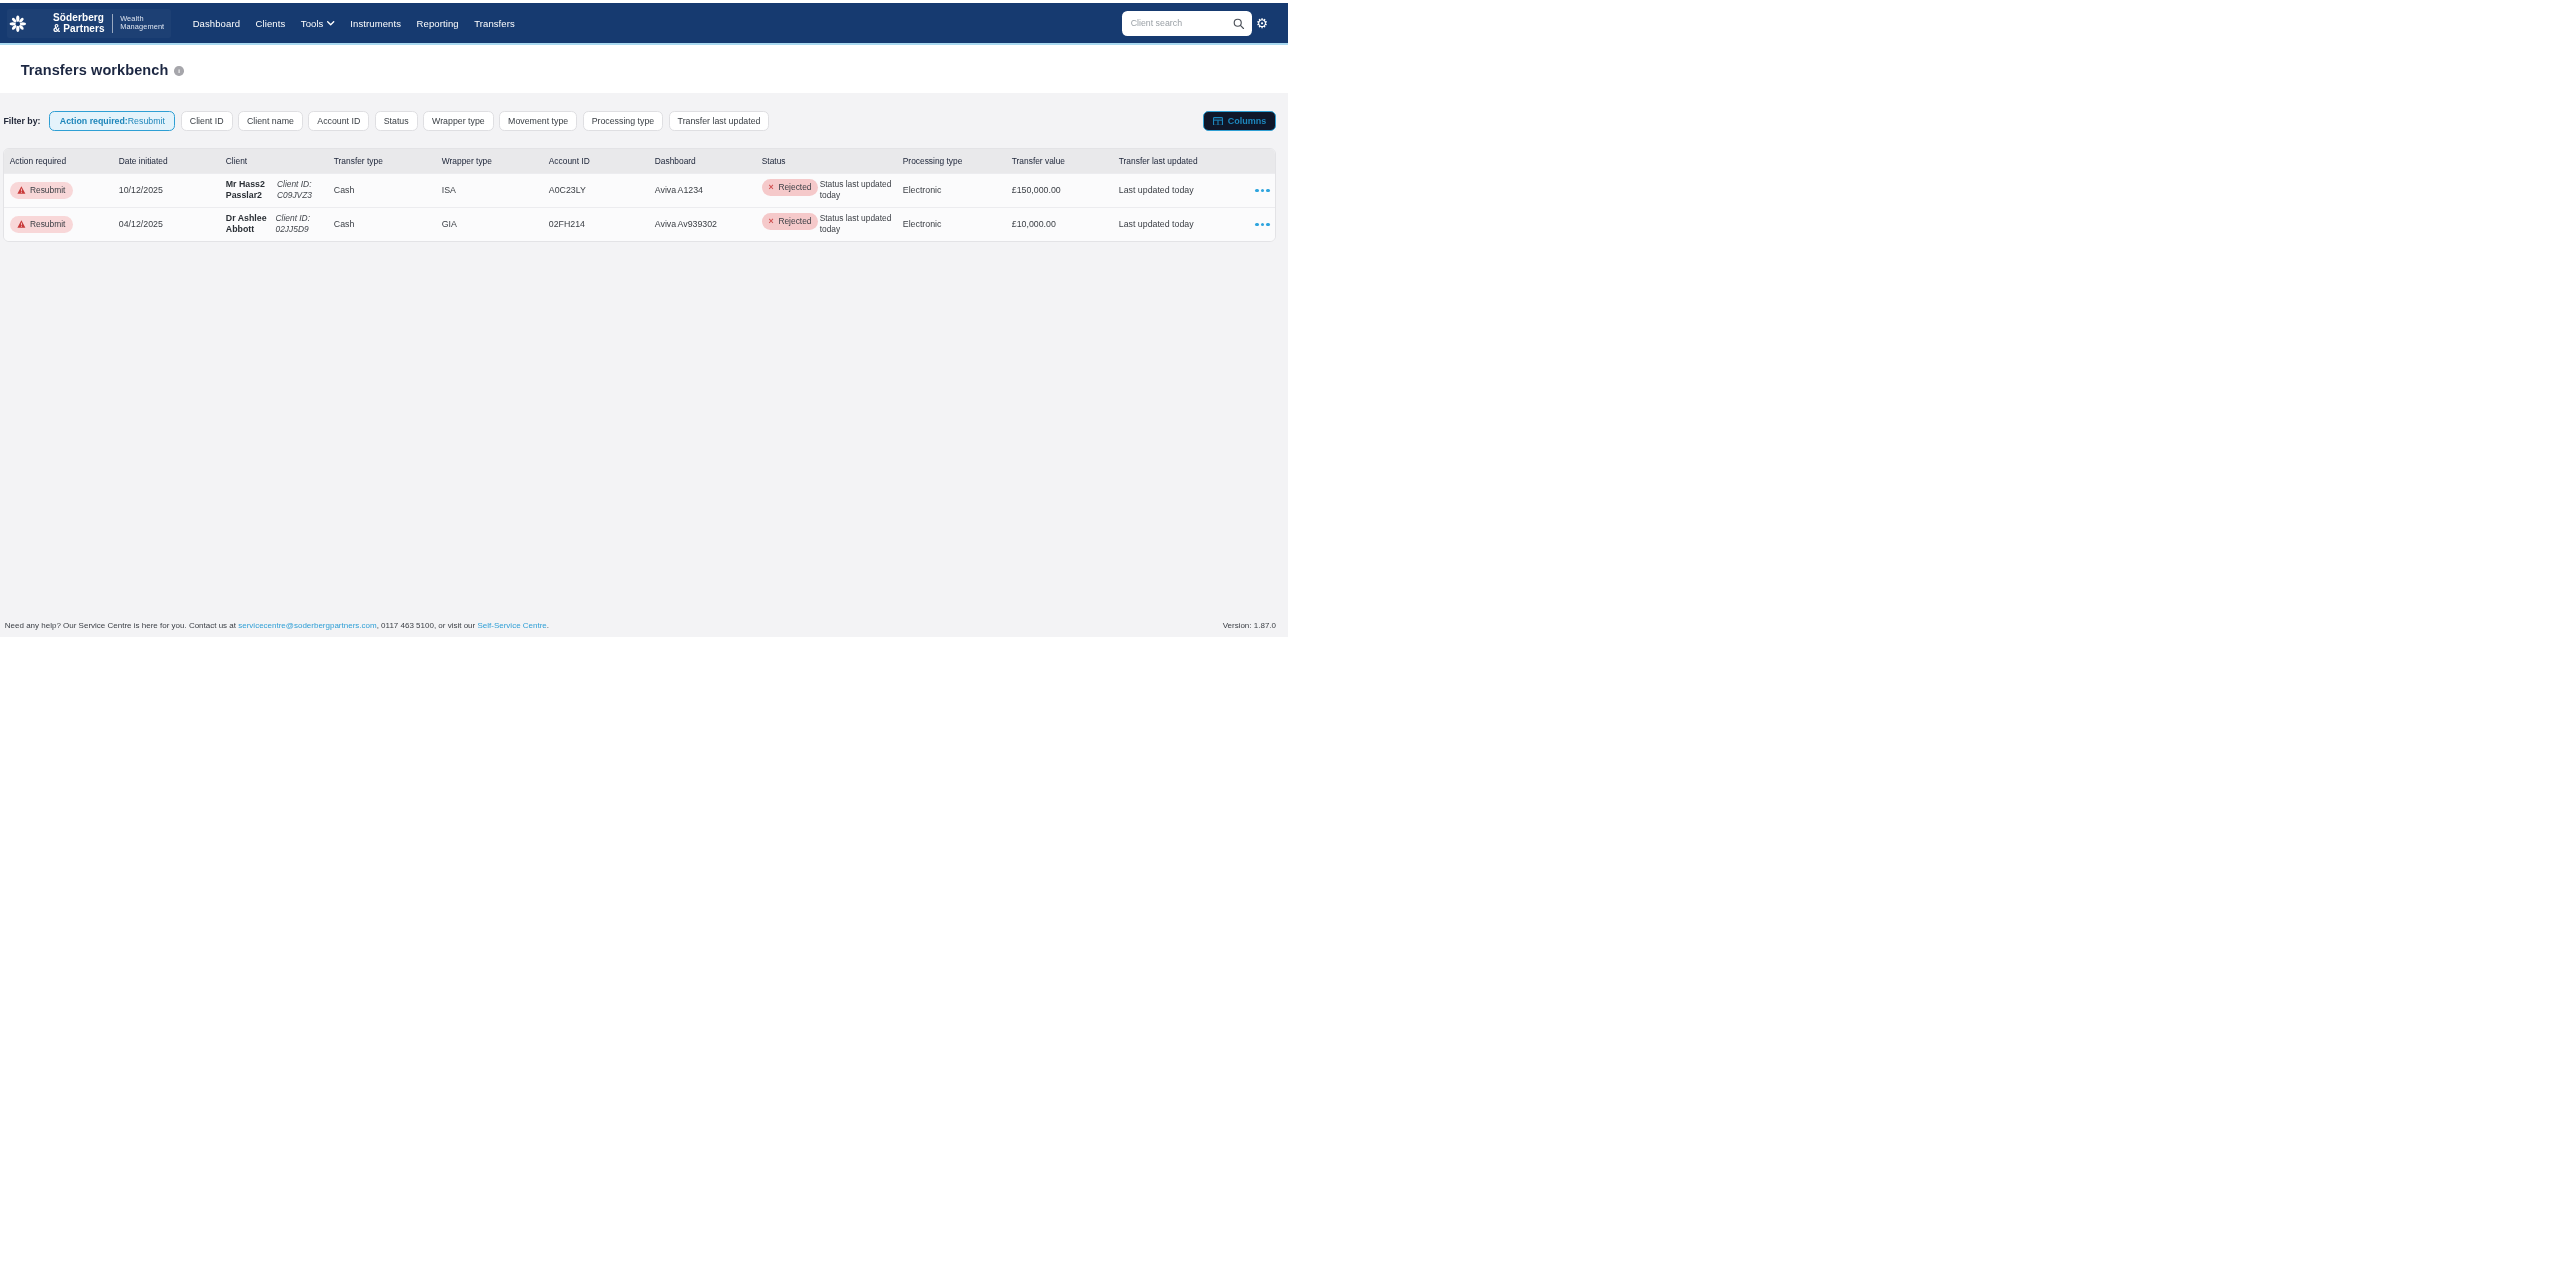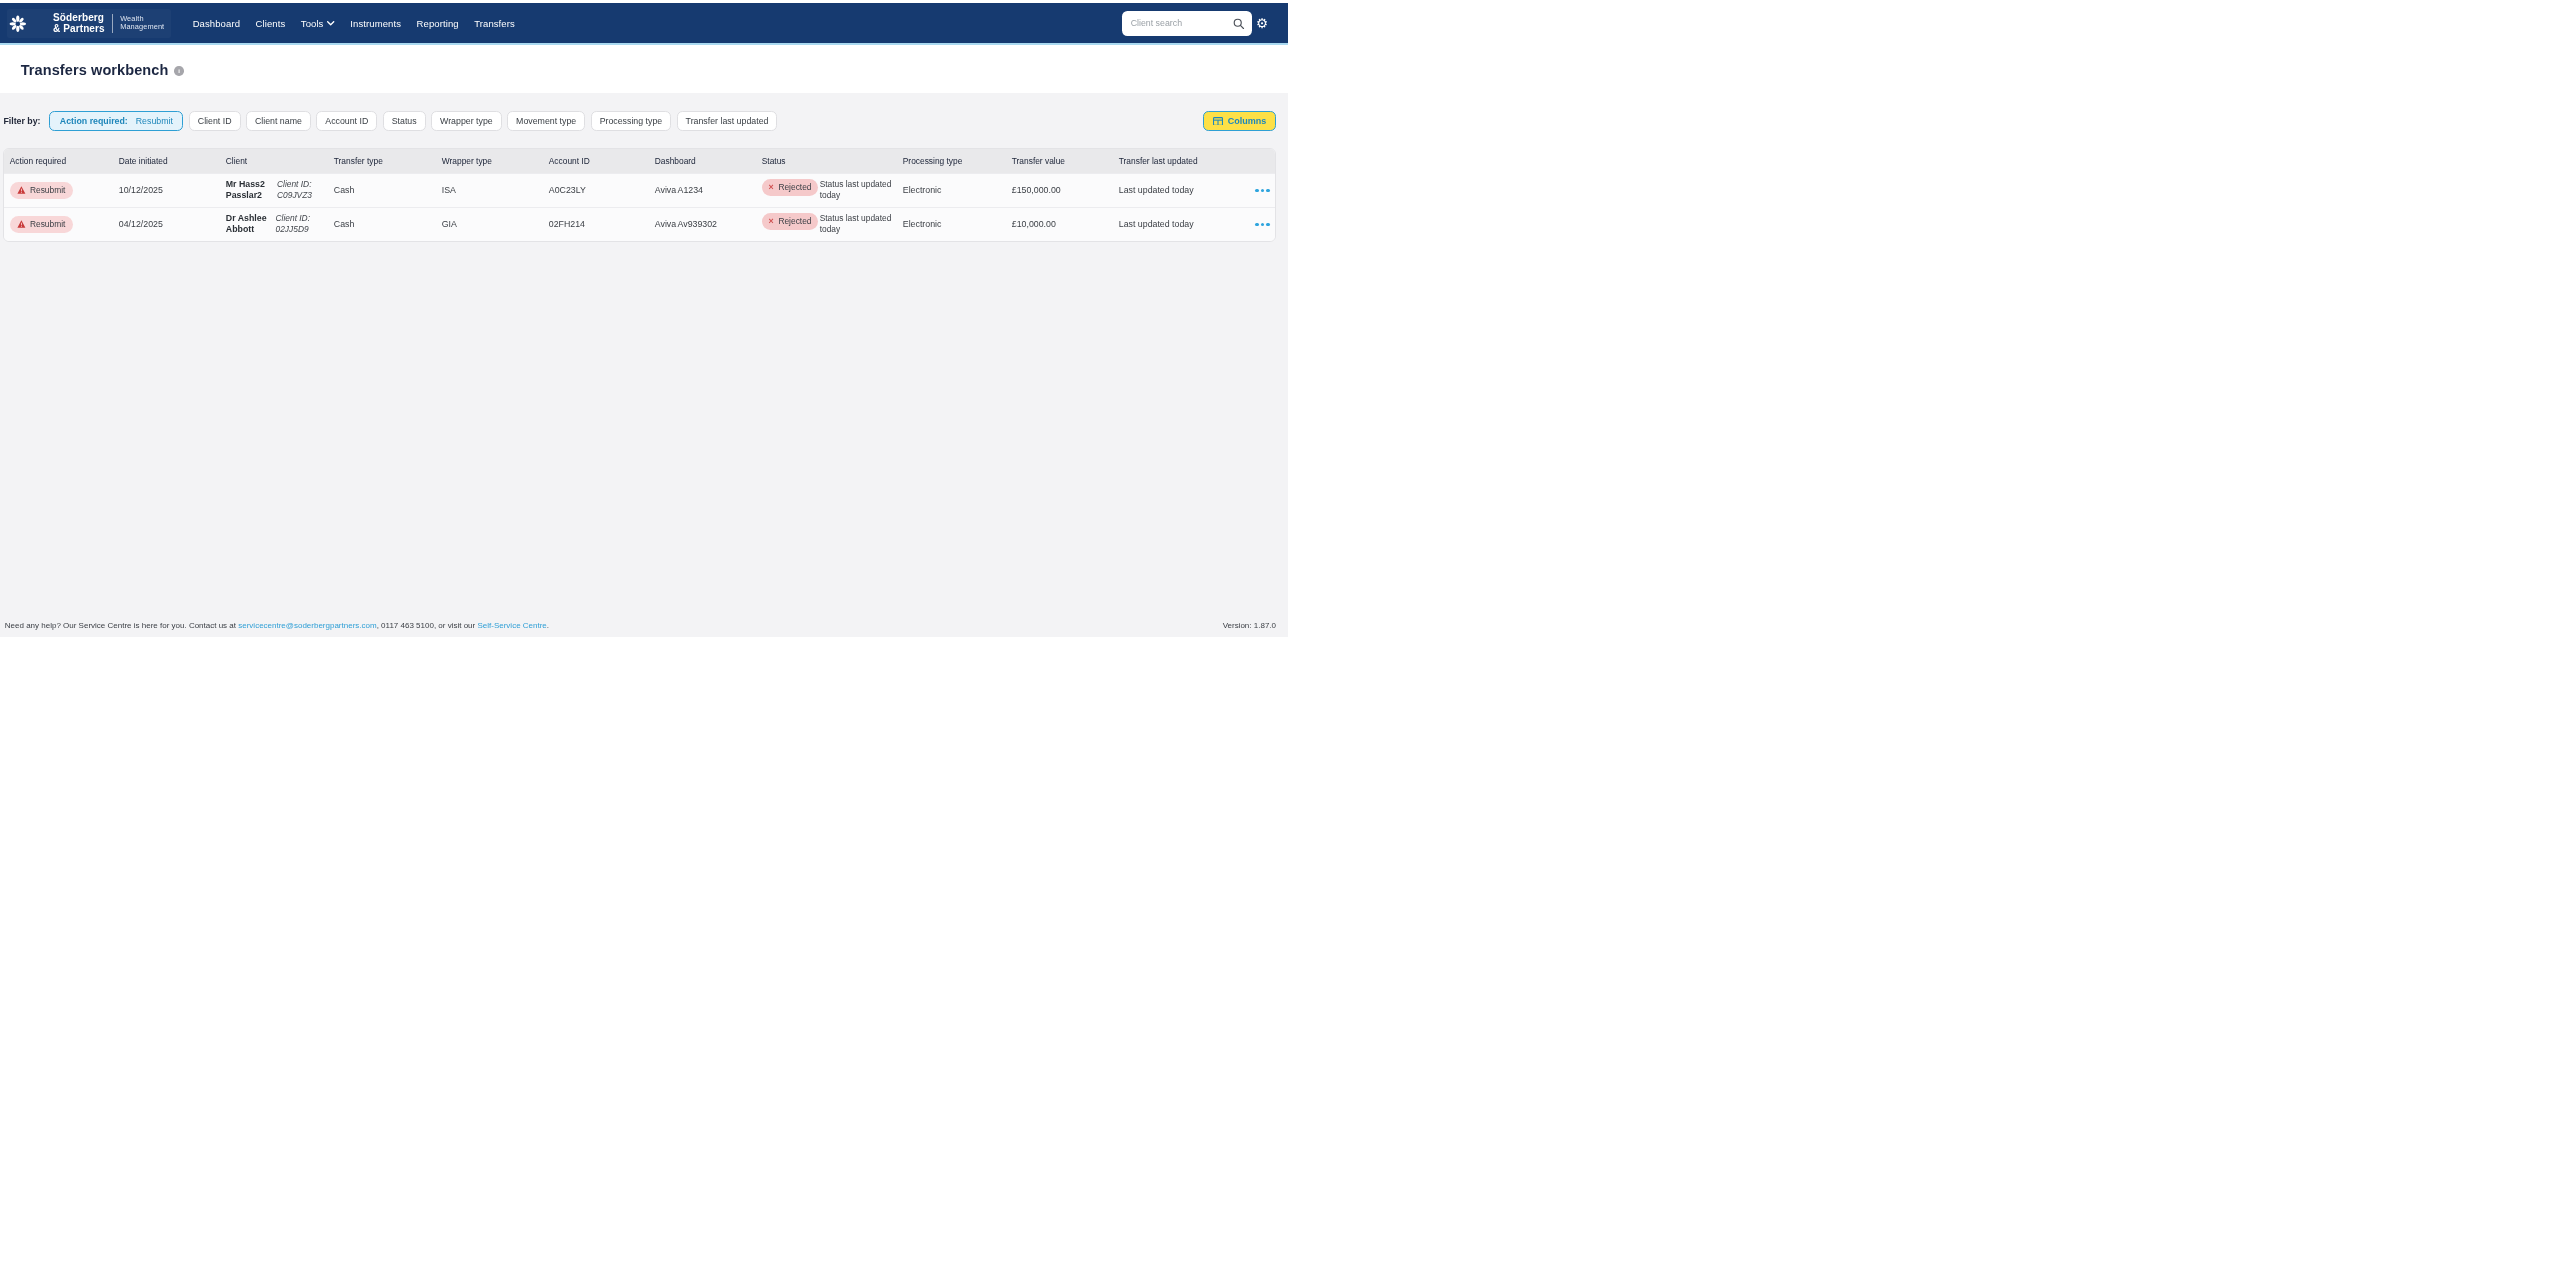--- a/index.html
+++ b/index.html
@@ -27,23 +27,23 @@
   .title-section { background:#fff; padding:17px 12px 15px 4.7px; display:flex; align-items:center; gap:6px; }
   .title-section h1 { font-size:14.5px; font-weight:600; color:#1c2742; letter-spacing:0.1px;margin-left:16px; }
   .info-icon { width:9.5px; height:9.5px; border-radius:50%; background:#a6a6ab; color:#fff; font-size:6px; font-weight:bold; display:flex; align-items:center; justify-content:center; cursor:pointer; margin-top:1.4px; }
 
   
   .main { flex:1; background:#f3f3f5; display:flex; flex-direction:column; padding:0 12px 0 3.4px; }
   .filter-row { margin-top:17.6px; display:flex; align-items:center; gap:5.4px; }
   .filter-label { font-size:8.8px; color:#23293a; margin-right:3.4px; font-weight:bold; }
   .chip { height:19.6px; padding:0 8px; background:#fff; border:0.7px solid #dfdfe2; border-radius:5.4px; font-size:8.8px; color:#3b4046; font-family:"Liberation Sans",sans-serif; display:flex; align-items:center; cursor:pointer; white-space:nowrap; }
   .chip-active { background:#e4f3fb; border:1px solid #2e9fd4; color:#1e86ba; padding:0 9.5px; }
-  .chip-active b { margin-right:8px; }
+  .chip-active b { margin-right:0; }
   .spacer { flex:1; }
-  .columns-btn { height:20px; padding:0 8.8px; background:#fde047; border:1px solid #2e9fd4; border-radius:5.4px; color:#1d87bd; font-weight:bold; font-size:9px; font-family:"Liberation Sans",sans-serif; display:flex; align-items:center; gap:4.7px; cursor:pointer; }
+  .columns-btn { height:20px; padding:0 8.8px; background:#0f172a; border:1px solid #2e9fd4; border-radius:5.4px; color:#1d87bd; font-weight:bold; font-size:9px; font-family:"Liberation Sans",sans-serif; display:flex; align-items:center; gap:4.7px; cursor:pointer; }
 
   
   .table-card { margin-top:17px; background:#fbfbfc; border:0.7px solid #e3e3e6; border-radius:6px; overflow:hidden; }
   .grid-row { display:grid; grid-template-columns:109px 107px 108px 108px 107px 106px 107px 141px 109px 107px 1fr 31px; align-items:center; }
   .grid-row > div { padding:0 5.4px; }
   .t-head { height:24px; background:#e9e9eb; font-size:8.4px; color:#20283c; font-weight:500; }
   .t-row { height:34px; background:#fbfbfc; border-top:0.7px solid #ececef; font-size:8.8px; color:#3a3e44; }
   .cell-stack { display:flex; gap:1.4px; line-height:1.35; }
   .client-name { font-weight:bold; color:#2b3036; }
   .client-id { font-style:italic; font-size:8.4px; color:#43474d; }

